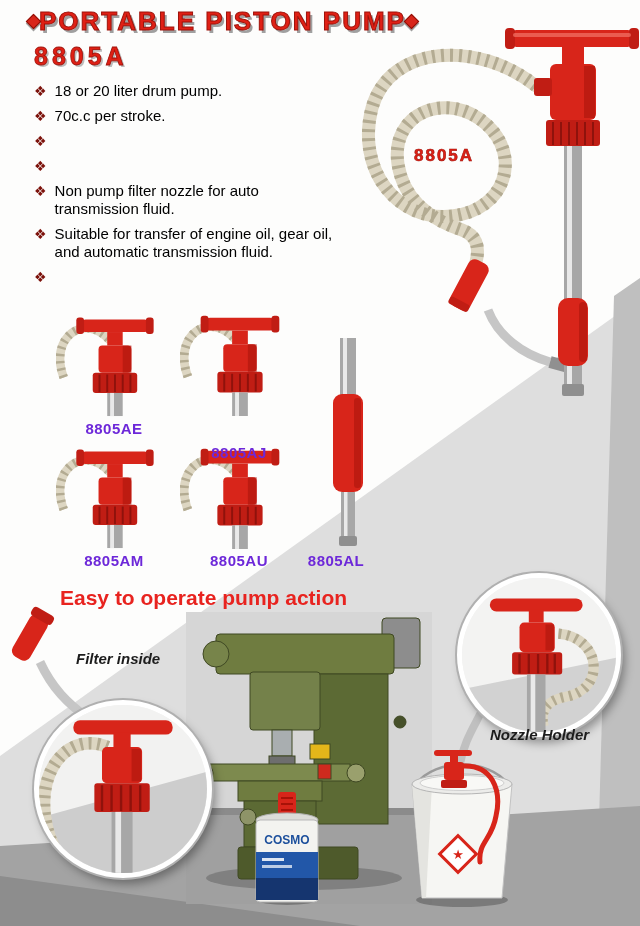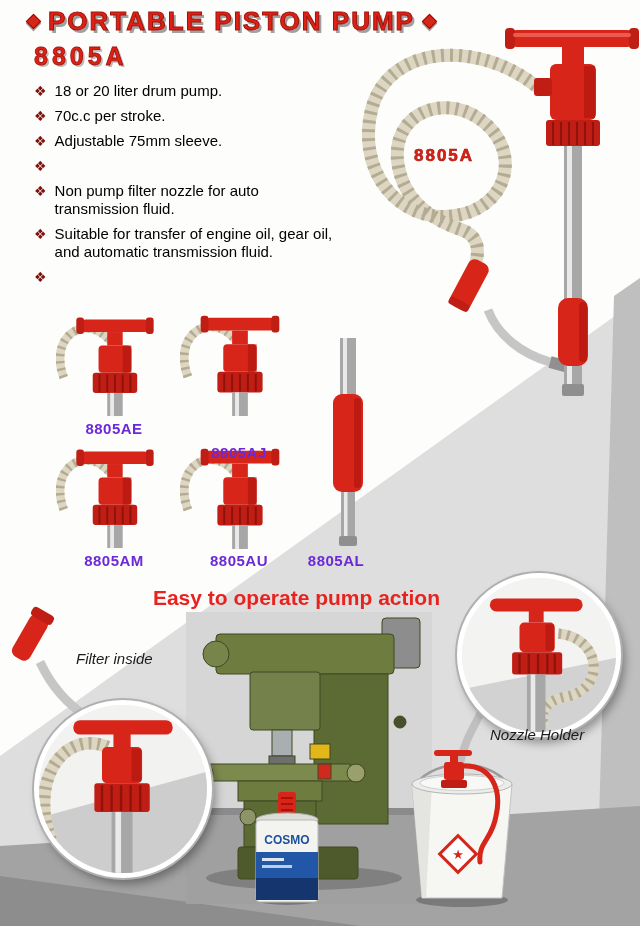--- a/index.html
+++ b/index.html
@@ -1,49 +1,49 @@
 <!DOCTYPE html>
 <html><head>
 <meta charset="utf-8">
 <style>
   *{margin:0;padding:0;box-sizing:border-box}
   html,body{width:640px;height:926px}
   body{font-family:"Liberation Sans",sans-serif;background:#fff}
   .page{position:relative;width:640px;height:926px;overflow:hidden;background:#fdfdfc}
   .abs{position:absolute}
   .bg{left:0;top:0;z-index:0}
-  .title-row{left:28px;top:6px;z-index:6;display:flex;align-items:center;gap:9px}
+  .title-row{left:28px;top:6px;z-index:6;display:flex;align-items:center;}
   .tdiamond{width:11px;height:11px;background:#d8251a;transform:rotate(45deg);border:1px solid #8d0f06;box-shadow:1.5px 1.5px 0 #9f9f9f}
   .title{font-size:26px;font-weight:800;letter-spacing:2px;color:#e02015;-webkit-text-stroke:1px #9d120a;text-shadow:2.5px 2.5px 0 #a0a0a0;white-space:nowrap}
   .model{left:34px;top:42px;font-size:25px;font-weight:800;letter-spacing:4px;color:#e02015;-webkit-text-stroke:.8px #9d120a;text-shadow:2px 2px 0 #bcbcbc;z-index:6}
   .features{left:34px;top:82px;width:302px;list-style:none;z-index:6}
   .features li{display:flex;gap:8px;margin-bottom:7px;font-size:15px;line-height:18px;color:#000}
   .bullet{color:#7c120b;font-size:14px;line-height:18px;flex:0 0 auto}
   .hero{left:338px;top:24px;width:302px;height:382px;z-index:1}
   .hero-label{position:absolute;left:76px;top:122px;font-size:17px;font-weight:800;letter-spacing:2px;color:#e02015;-webkit-text-stroke:.6px #9d120a}
   .thumb{z-index:1}
   #t-ae{left:56px;top:306px;width:116px;height:112px}
   #t-aj{left:180px;top:304px;width:118px;height:114px}
   #t-am{left:56px;top:438px;width:116px;height:112px}
   #t-au{left:180px;top:438px;width:118px;height:112px}
   #t-al{left:316px;top:336px;width:64px;height:212px}
   .vlabel{z-index:6;font-size:15px;font-weight:700;color:#6d28d9;text-align:center;letter-spacing:.5px}
   #l-ae{left:56px;top:420px;width:116px}
   #l-aj{left:180px;top:444px;width:118px}
   #l-am{left:56px;top:552px;width:116px}
   #l-au{left:180px;top:552px;width:118px}
   #l-al{left:298px;top:552px;width:76px}
-  .action-heading{left:60px;top:586px;width:380px;text-align:right;font-size:21px;font-weight:800;color:#e8231f;z-index:6}
+  .action-heading{left:60px;top:586px;width:380px;text-align:left;font-size:21px;font-weight:800;color:#e8231f;z-index:6}
   .machine{left:186px;top:612px;width:246px;height:292px;z-index:1}
   .leftpipe{left:0;top:606px;width:110px;height:130px;z-index:2}
   .circle{border-radius:50%;border:5px solid #fff;box-shadow:0 0 0 2px #b0b0b0,4px 6px 10px rgba(0,0,0,.35);overflow:hidden;z-index:3;background:#f2f2f1}
   #c-left{left:34px;top:700px;width:178px;height:178px}
   #c-right{left:457px;top:573px;width:164px;height:164px}
   .circle svg{width:100%;height:100%;display:block}
-  .callout{z-index:6;font-size:15px;font-weight:400;font-style:italic;color:#1c1c1c;white-space:nowrap}
+  .callout{z-index:6;font-size:15px;font-weight:700;font-style:italic;color:#1c1c1c;white-space:nowrap}
   #filter-label{left:76px;top:650px}
   #nozzle-label{left:490px;top:726px}
   .connector{left:440px;top:700px;width:60px;height:70px;z-index:2}
   .pail{left:396px;top:750px;width:132px;height:158px;z-index:4}
   .can{left:248px;top:792px;width:78px;height:116px;z-index:5}
 </style>
 </head>
 <body>
 
 <div class="page">
@@ -90,21 +90,20 @@
     <li>
         <span class="bullet">❖</span>
         <span>18 or 20 liter drum pump.</span>
       </li>
     <li>
         <span class="bullet">❖</span>
         <span>70c.c per stroke.</span>
       </li>
     <li>
         <span class="bullet">❖</span>
-        <span>Adjustable 75mm sleeve.</span>
       </li>
     <li>
         <span class="bullet">❖</span>
       </li>
     <li>
         <span class="bullet">❖</span>
         <span>Non pump filter nozzle for auto transmission fluid.</span>
       </li>
     <li>
         <span class="bullet">❖</span>

